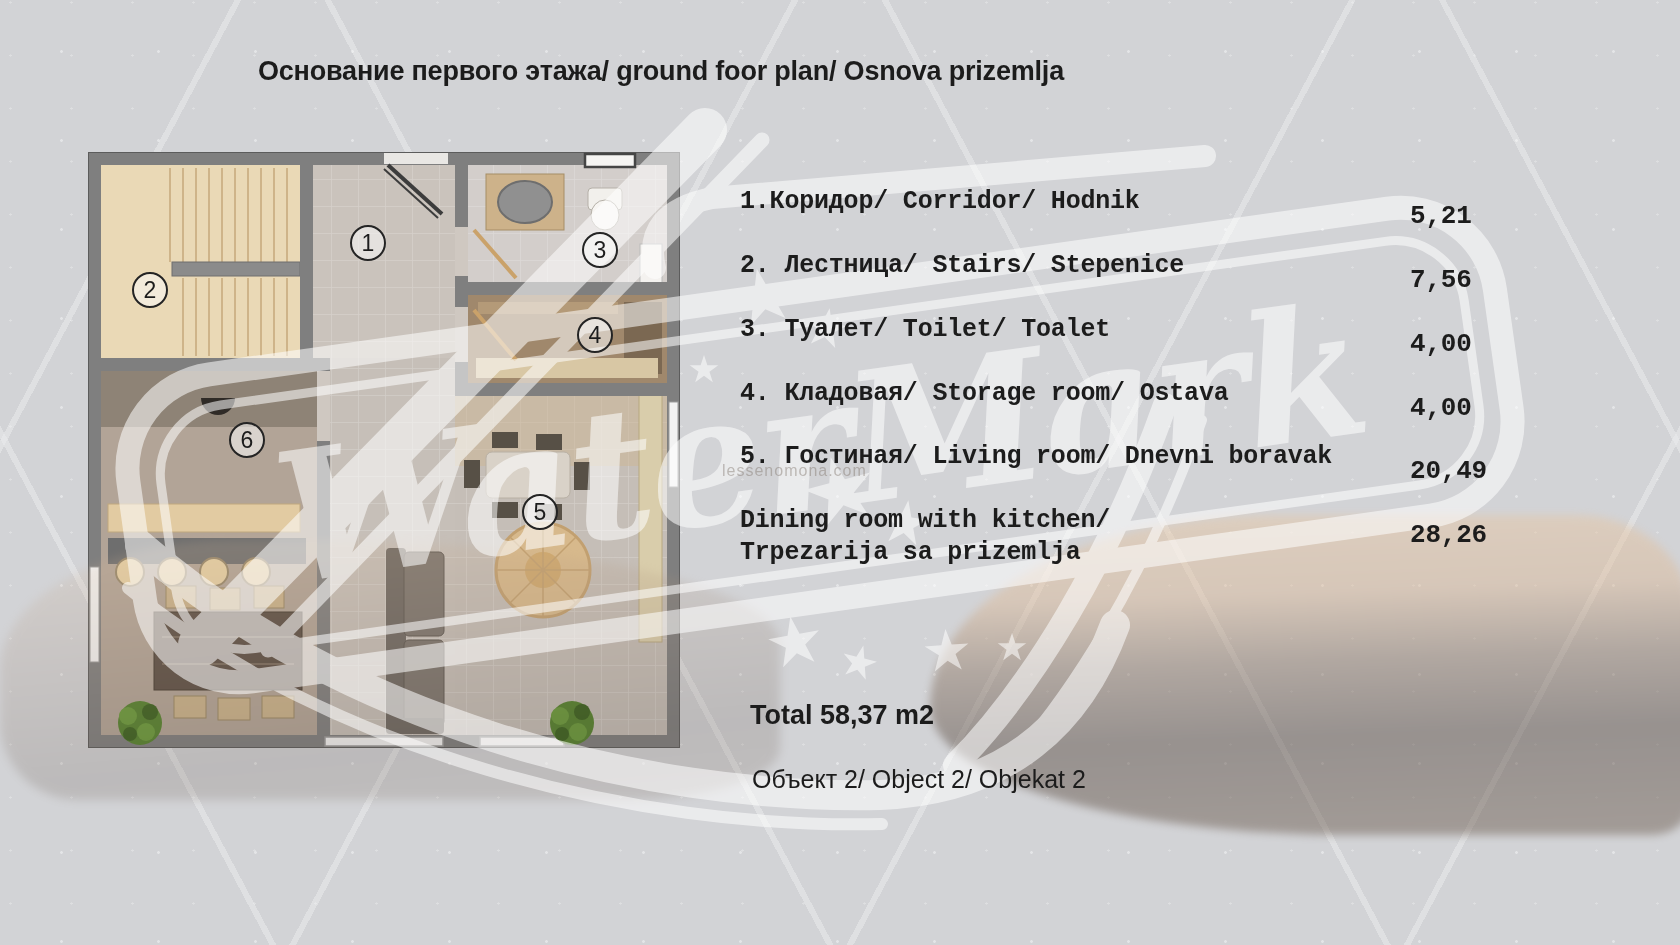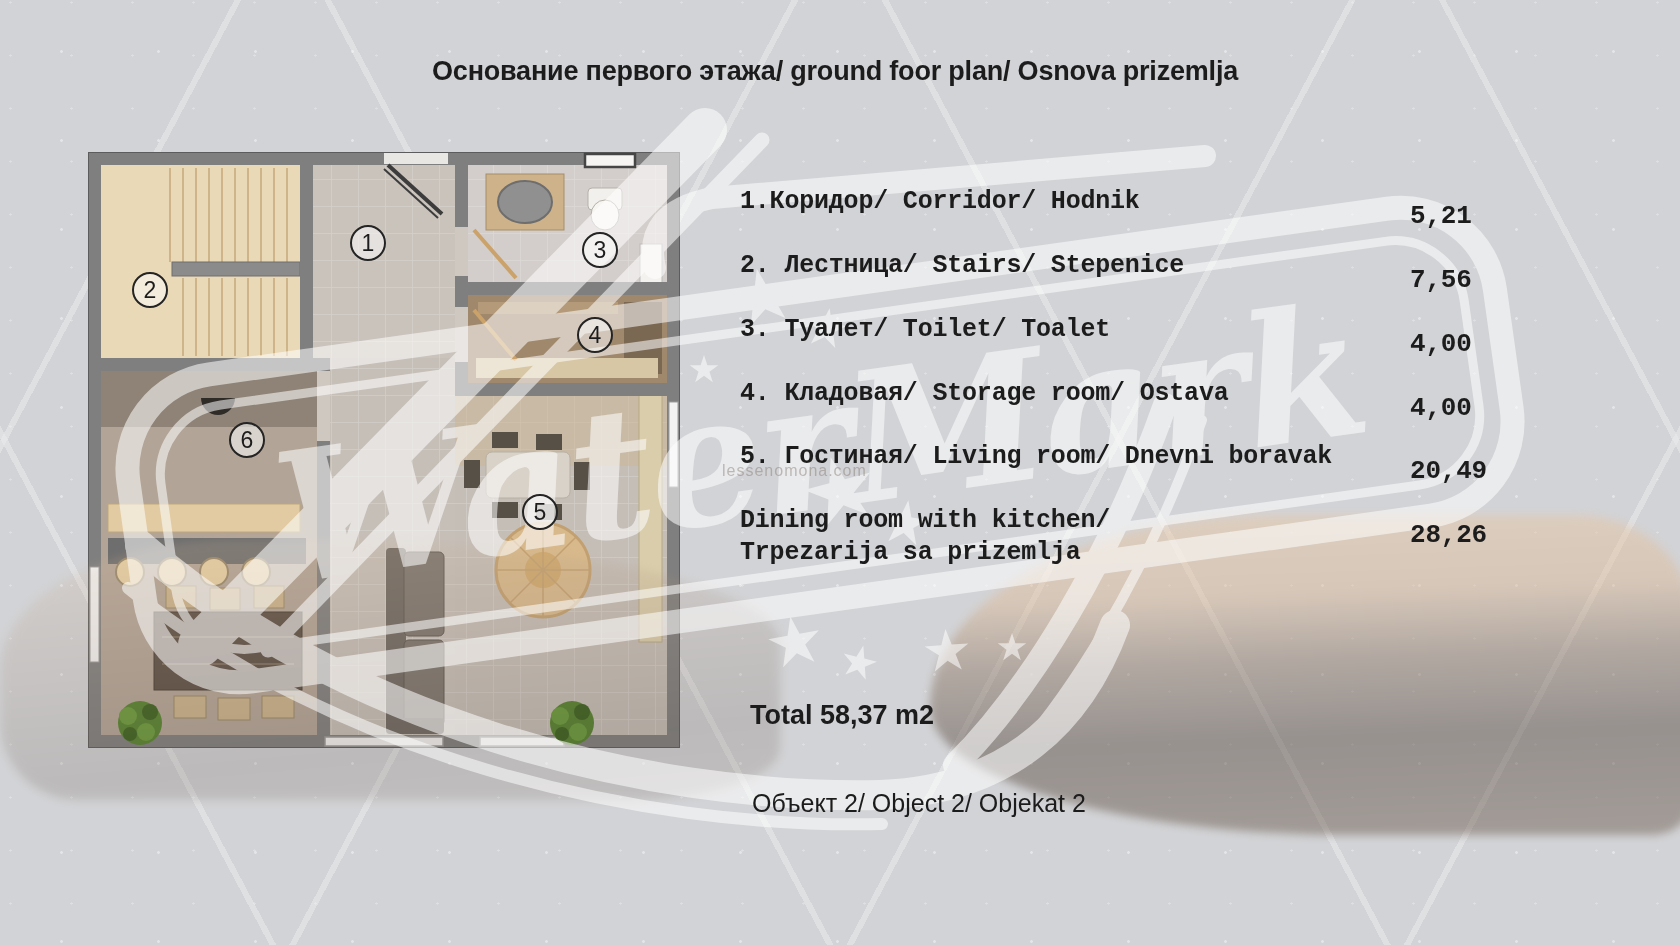--- a/index.html
+++ b/index.html
@@ -43,28 +43,28 @@
     position:absolute;z-index:6;width:36px;height:36px;border-radius:50%;
     border:2.5px solid #242424;background:rgba(250,250,250,.55);
     display:flex;align-items:center;justify-content:center;
     font-size:23px;font-weight:500;color:#1d1d1d;box-sizing:border-box;
   }
   
   .wm{position:absolute;inset:0;z-index:4;pointer-events:none;opacity:.55;}
   
   .page-title{
     position:absolute;left:258px;top:56px;width:980px;z-index:5;
-    text-align:right;font-size:27px;font-weight:700;letter-spacing:-.2px;
+    text-align:left;font-size:27px;font-weight:700;letter-spacing:-.2px;
   }
   .legend-row{position:absolute;left:740px;width:930px;z-index:5;font-size:25px;font-weight:700;letter-spacing:-.2px;font-family:Liberation Mono, monospace;}
   .legend-row .lines span{display:block;line-height:32px;}
   .legend-area{position:absolute;left:670px;top:0;font-size:26px;font-weight:700;margin-top:15px;}
   .row-0{top:186px}.row-1{top:250px}.row-2{top:314px}.row-3{top:378px}.row-4{top:441px}.row-5{top:505px}
   .total-line{position:absolute;left:750px;top:700px;z-index:5;font-size:27px;font-weight:700;}
-  .object-line{position:absolute;left:752px;top:765px;z-index:5;font-size:25px;font-weight:400;margin-top:24px;}
+  .object-line{position:absolute;left:752px;top:765px;z-index:5;font-size:25px;font-weight:400;}
   .wm-url{
     position:absolute;left:722px;top:462px;z-index:5;font-size:16px;
     color:rgba(130,120,110,.45);letter-spacing:1px;
   }
 </style>
 </head>
 <body>
 
 <div id="stage">
 

